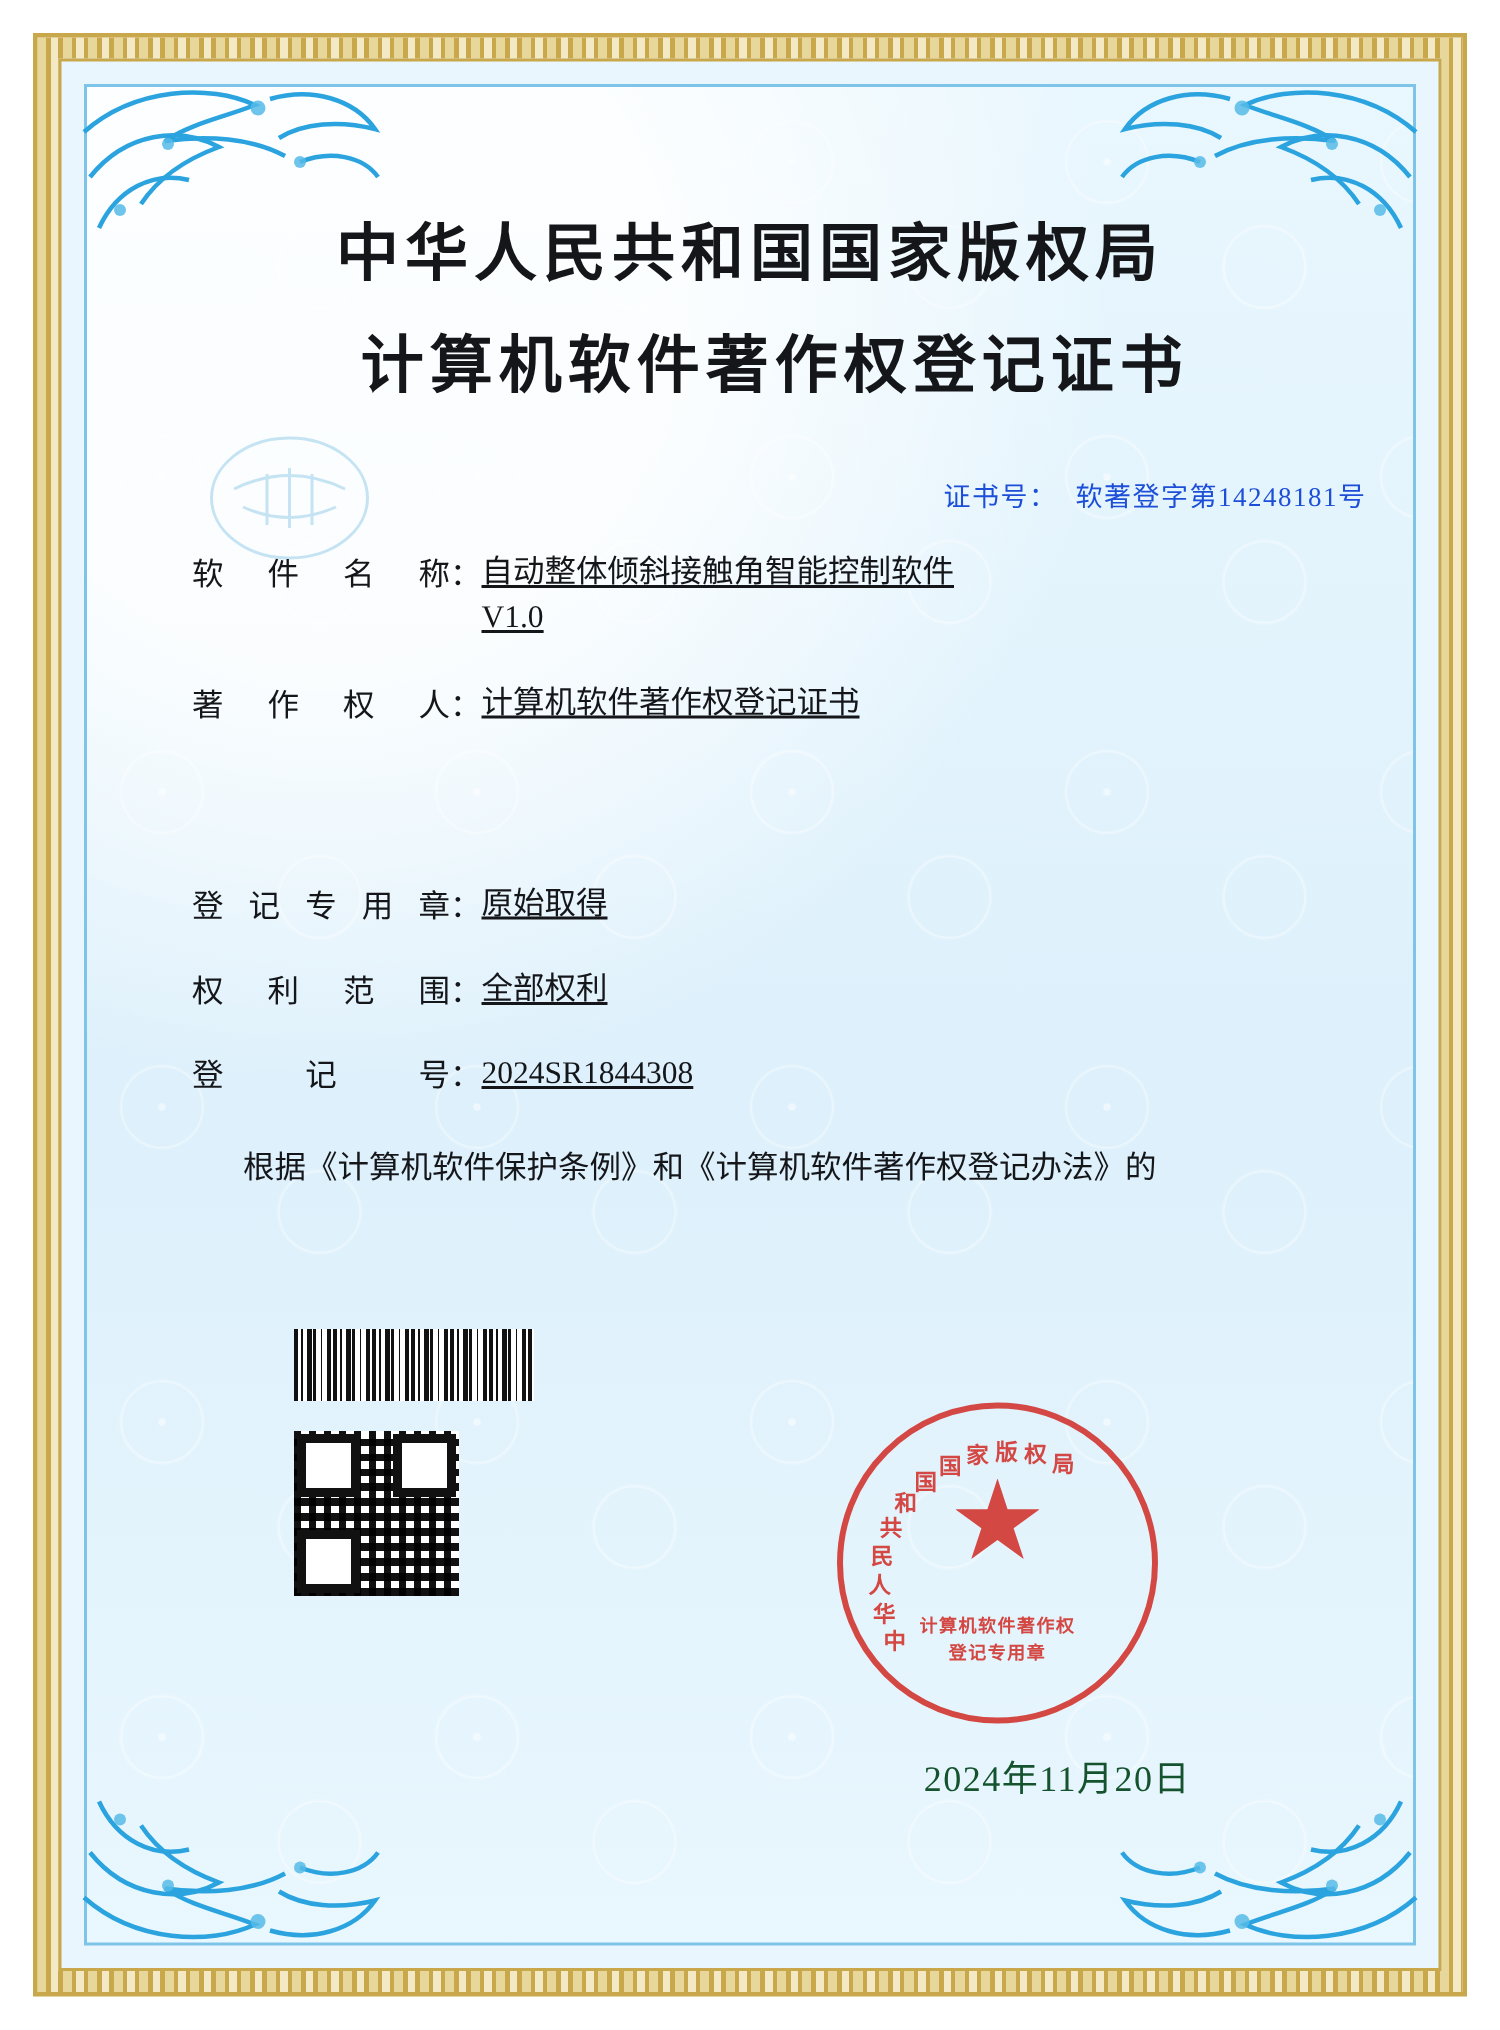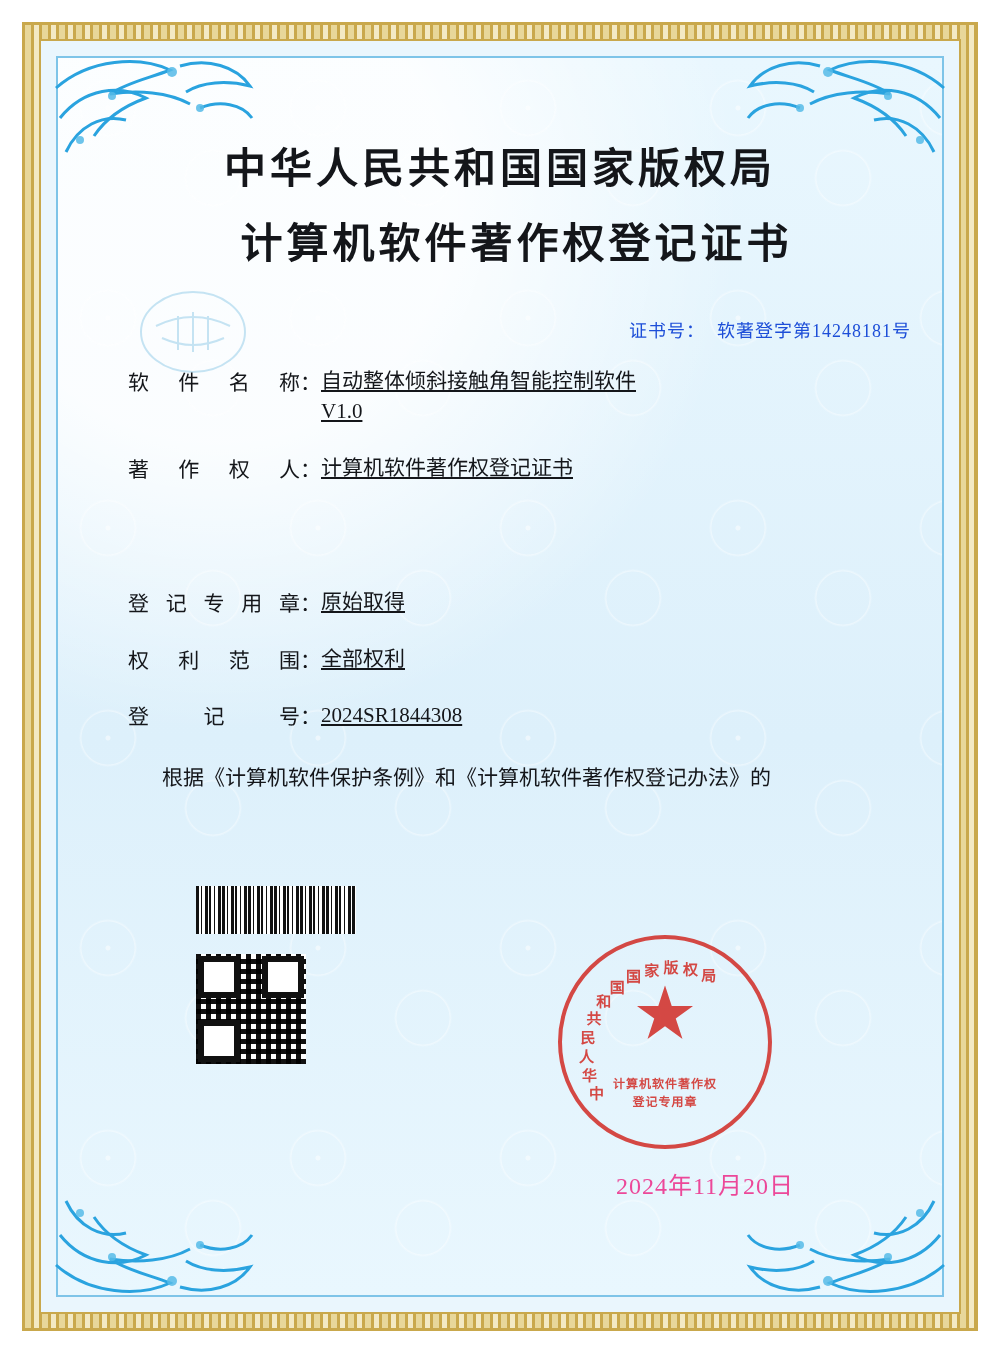--- a/index.html
+++ b/index.html
@@ -278,21 +278,21 @@
     font-weight: bold;
     line-height: 1.45;
     letter-spacing: 1px;
   }
 
   .issue-date {
     position: absolute;
     right: 150px;
     bottom: 96px;
     font-size: 24px;
-    color: #ec4899;
+    color: #14532d;
     letter-spacing: 1px;
     z-index: 7;
   }
 </style>
 </head>
 <body>
 
 <div class="page">
 
   <div class="frame-outer"></div>

